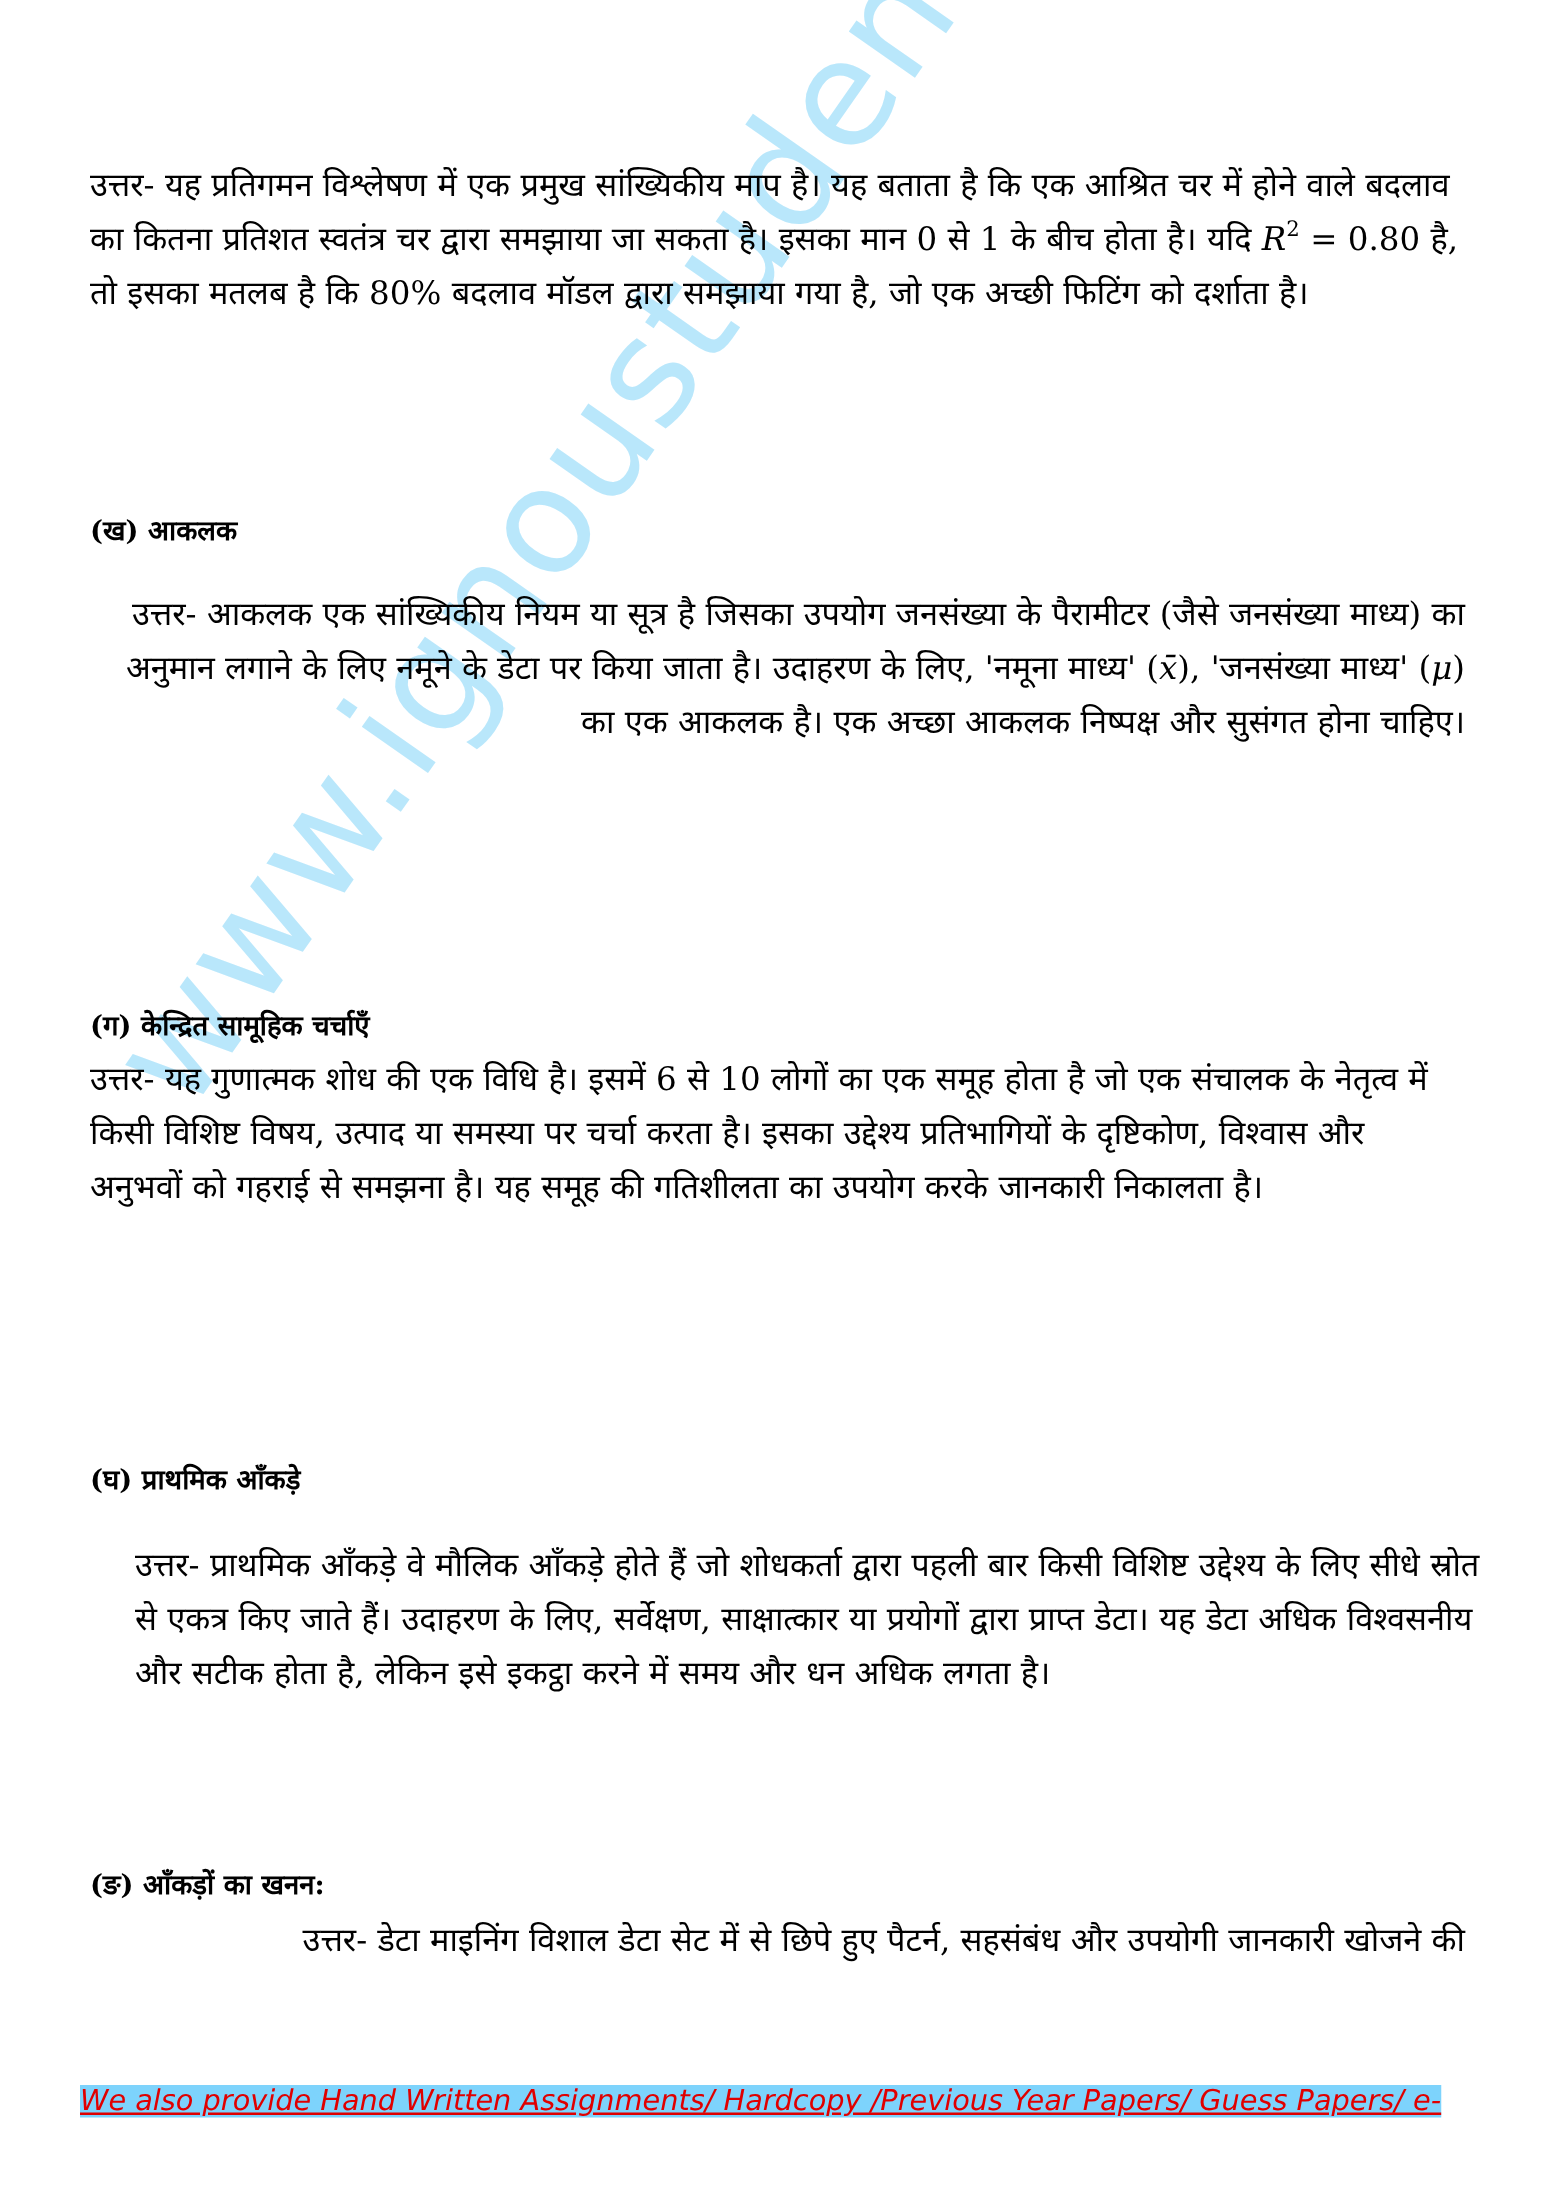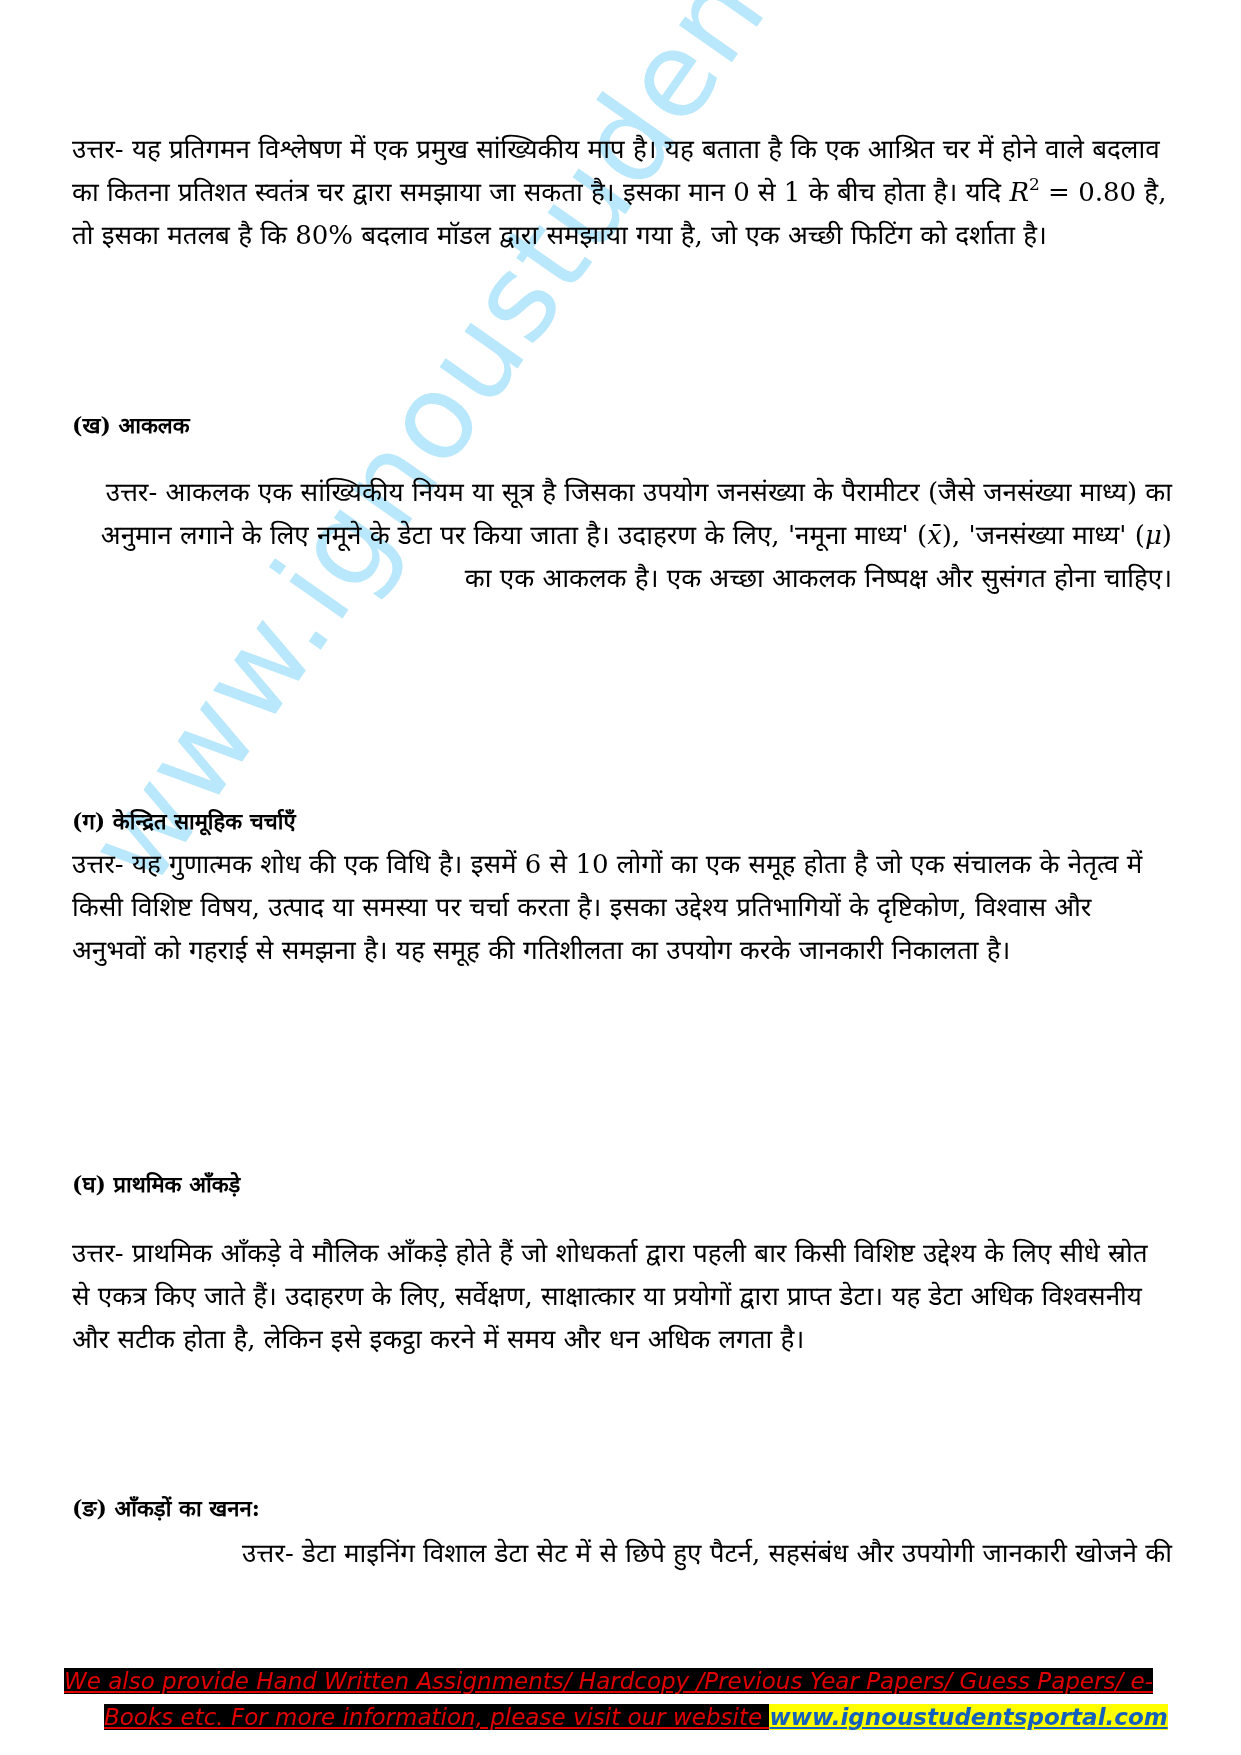--- a/index.html
+++ b/index.html
@@ -40,21 +40,21 @@
     sup { font-size: 17px; vertical-align: 11px; line-height: 0; }
 
     .footer {
       position: absolute; left: 64px; top: 1663px; width: 1120px;
       font-family: "DejaVu Sans", "Liberation Sans", sans-serif;
       font-style: italic; font-size: 23px; line-height: 36px;
       z-index: 2;
     }
     .footer-line { display: block; white-space: nowrap; }
     .footer-line.second { padding-left: 40px; }
-    .hl { background: #000000; color: #e00000; text-decoration: underline; text-decoration-color: #e00000; }
+    .hl { background: #7dd3fc; color: #e00000; text-decoration: underline; text-decoration-color: #e00000; }
     .hl-link { background: #ffff00; color: #1560bd; font-weight: bold; text-decoration: underline; text-decoration-color: #1560bd; }
   </style>
 </head>
 <body>
 
 <div class="watermark">www.ignoustudentsportal.com</div>
 
 <div class="content">
 
   <p class="para" style="top:128px;">
@@ -65,26 +65,25 @@
   <p class="para" style="top:471px;text-align:right;">
     <span class="ans-label">उत्तर-</span><span> आकलक एक सांख्यिकीय नियम या सूत्र है जिसका उपयोग जनसंख्या के पैरामीटर (जैसे जनसंख्या माध्य) का अनुमान लगाने के लिए नमूने के डेटा पर किया जाता है। उदाहरण के लिए, 'नमूना माध्य' (</span><span class="math">x̄</span><span>), 'जनसंख्या माध्य' (</span><span class="math">μ</span><span>) का एक आकलक है। एक अच्छा आकलक निष्पक्ष और सुसंगत होना चाहिए।</span>
   </p>
 
   <h2 class="heading" style="top:800px;">(ग) केन्द्रित सामूहिक चर्चाएँ</h2>
   <p class="para" style="top:843px;">
     <span class="ans-label">उत्तर-</span><span> यह गुणात्मक शोध की एक विधि है। इसमें 6 से 10 लोगों का एक समूह होता है जो एक संचालक के नेतृत्व में किसी विशिष्ट विषय, उत्पाद या समस्या पर चर्चा करता है। इसका उद्देश्य प्रतिभागियों के दृष्टिकोण, विश्वास और अनुभवों को गहराई से समझना है। यह समूह की गतिशीलता का उपयोग करके जानकारी निकालता है।</span>
   </p>
 
   <h2 class="heading" style="top:1163px;text-align:right;">(घ) प्राथमिक आँकड़े</h2>
-  <p class="para" style="top:1232px;">
+  <p class="para" style="top:1232px;margin-left:36px;">
     <span class="ans-label">उत्तर-</span><span> प्राथमिक आँकड़े वे मौलिक आँकड़े होते हैं जो शोधकर्ता द्वारा पहली बार किसी विशिष्ट उद्देश्य के लिए सीधे स्रोत से एकत्र किए जाते हैं। उदाहरण के लिए, सर्वेक्षण, साक्षात्कार या प्रयोगों द्वारा प्राप्त डेटा। यह डेटा अधिक विश्वसनीय और सटीक होता है, लेकिन इसे इकट्ठा करने में समय और धन अधिक लगता है।</span>
   </p>
 
   <h2 class="heading" style="top:1487px;">(ङ) आँकड़ों का खनन:</h2>
   <p class="para" style="top:1532px;text-align:right;">
     <span class="ans-label">उत्तर-</span><span> डेटा माइनिंग विशाल डेटा सेट में से छिपे हुए पैटर्न, सहसंबंध और उपयोगी जानकारी खोजने की</span>
   </p>
 </div>
 
 <div class="footer">
   <span class="footer-line"><span class="hl">We also provide Hand Written Assignments/ Hardcopy /Previous Year Papers/ Guess Papers/ e-</span></span>
-  <span class="footer-line second"><span class="hl">Books etc. For more information, please visit our website</span><span class="hl"> </span><span class="hl-link">www.ignoustudentsportal.com</span></span>
 </div>
 
 </body></html>

